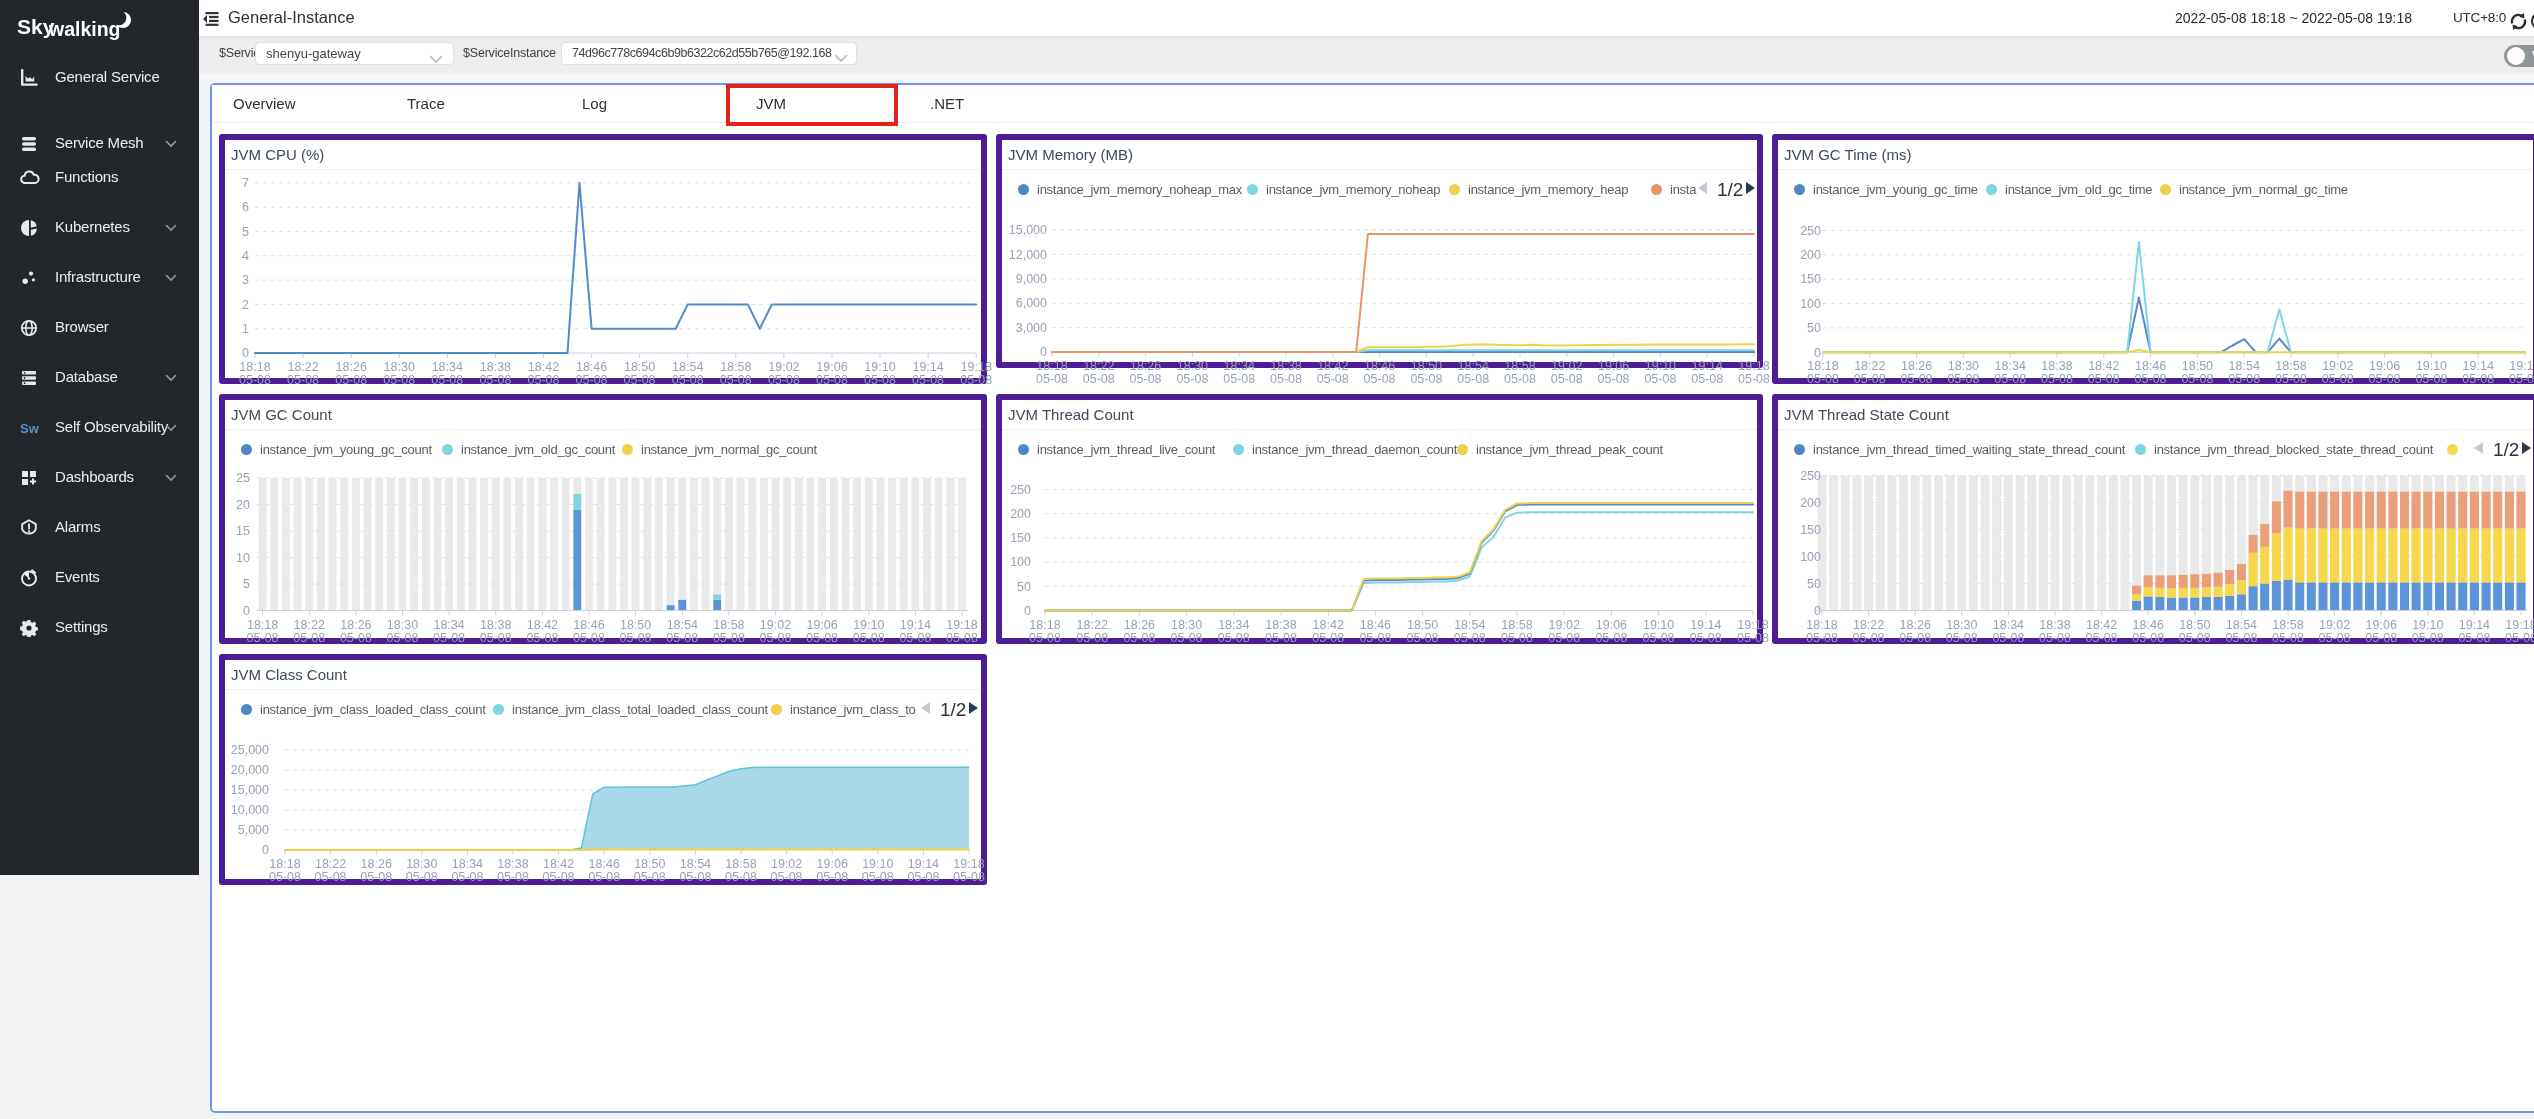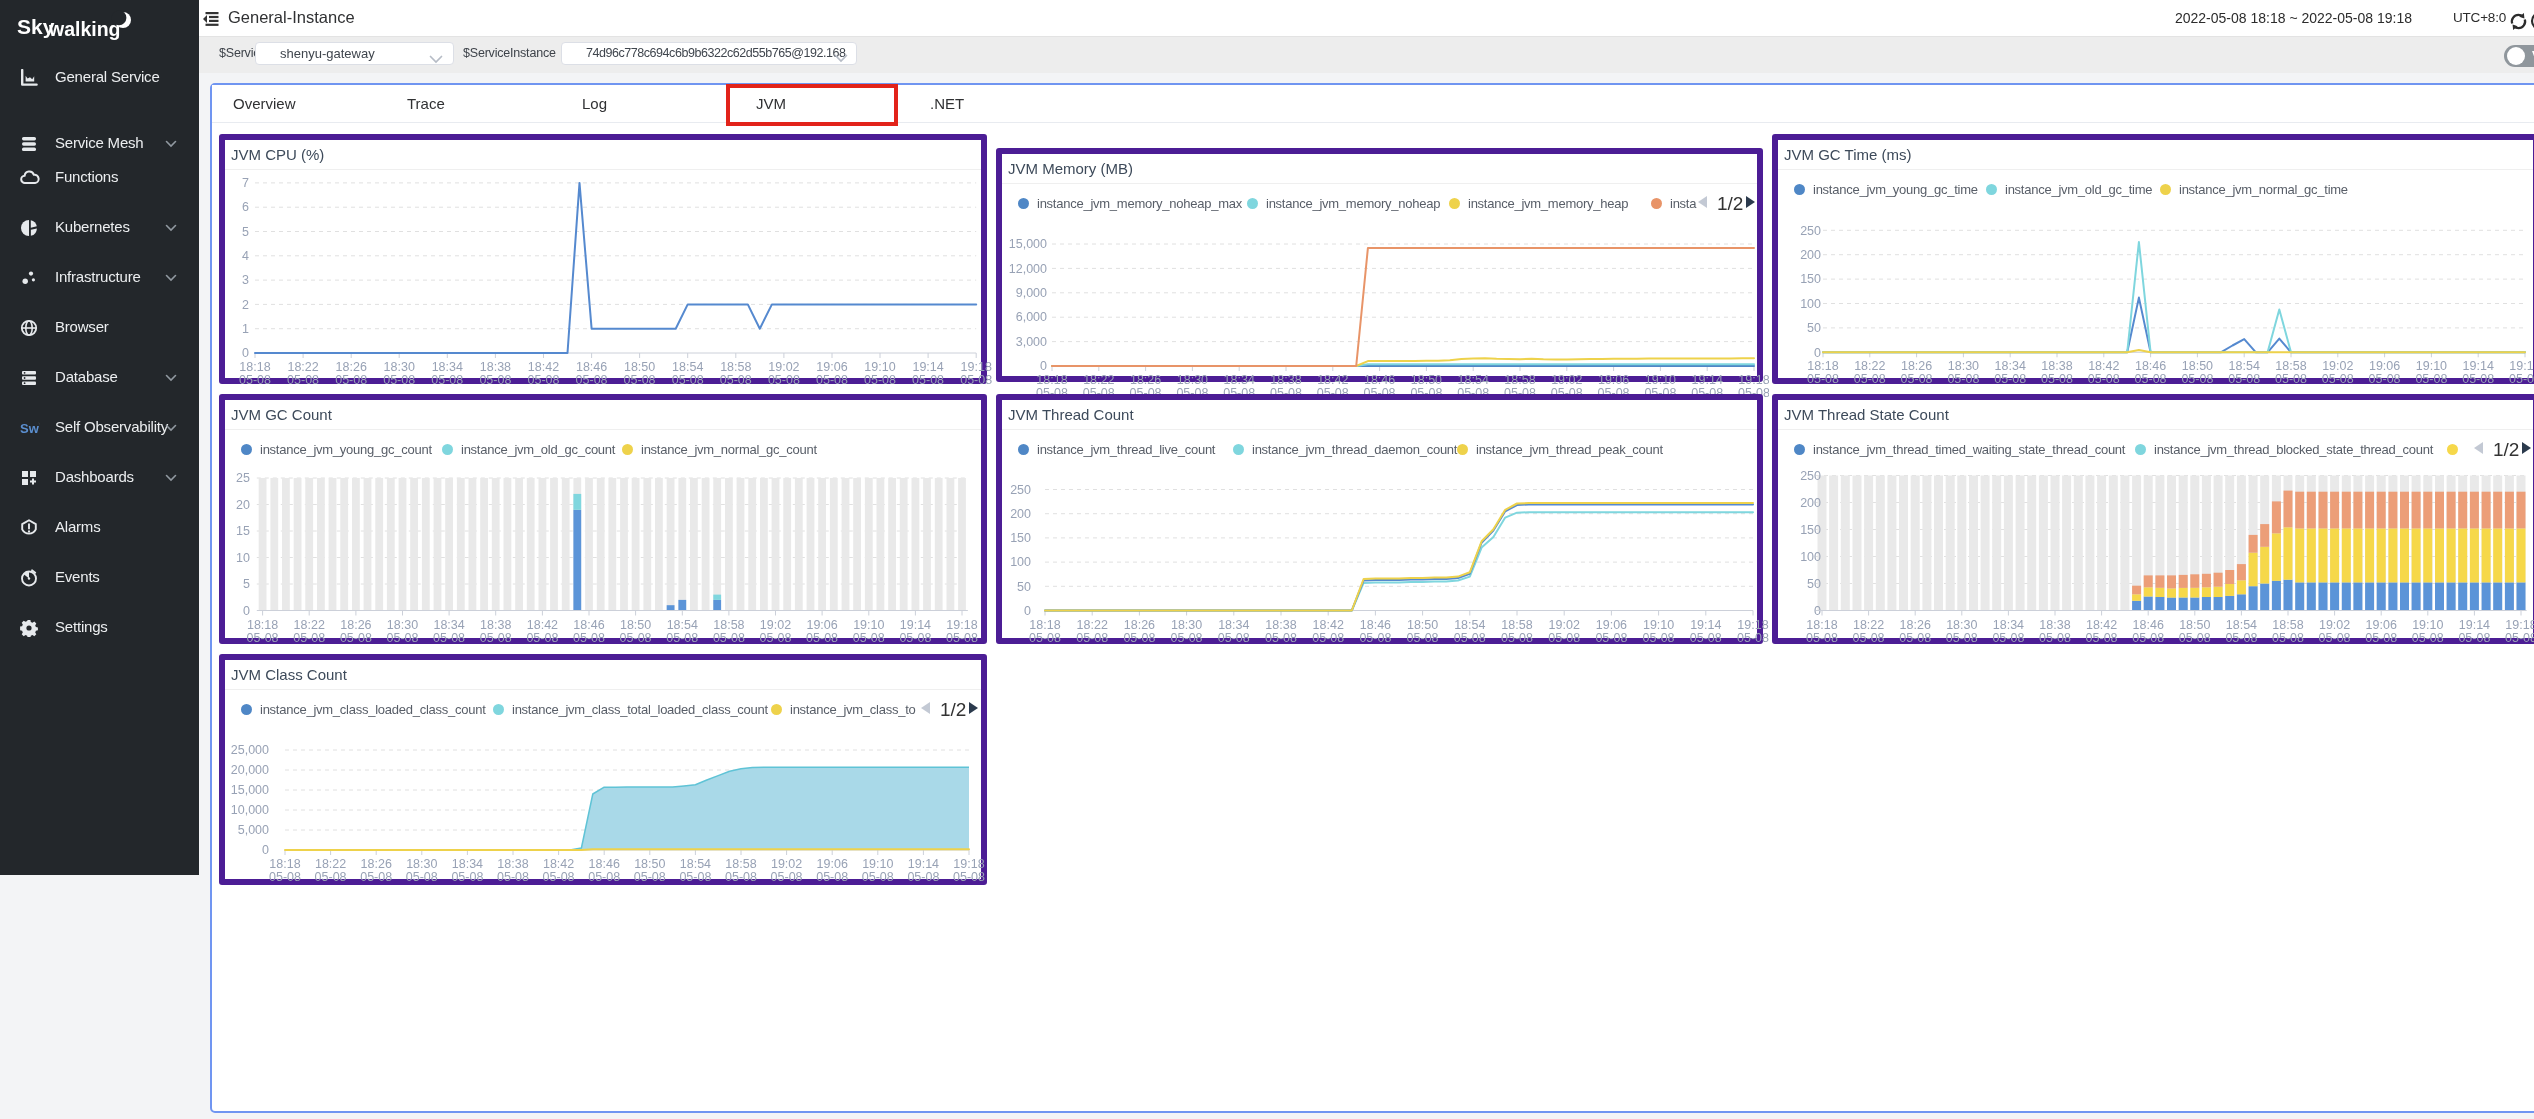--- a/index.html
+++ b/index.html
@@ -7,21 +7,21 @@
 .mi{position:absolute;left:0;width:199px;height:38px}
 .mic{position:absolute;left:20px;top:10px}
 .mlabel{position:absolute;left:55px;top:9px;font-size:15px;color:#eceef0;letter-spacing:-0.2px;white-space:nowrap}
 .chev{position:absolute;right:22px;top:15px}
 .topbar{position:absolute;left:199px;top:0;width:2335px;height:37px;background:#fff;border-bottom:1px solid #e3e3e3}
 .toolbar{position:absolute;left:199px;top:37px;width:2335px;height:36px;background:#ededed}
 .ttl{position:absolute;left:228px;top:8px;font-size:16.5px;color:#303133;font-weight:500}
 .trange{position:absolute;left:2150px;top:10px;width:262px;text-align:right;font-size:14px;color:#2c2c2c}
 .utc{position:absolute;left:2453px;top:10px;font-size:13.5px;color:#2c2c2c;letter-spacing:-0.2px}
 .lbl{position:absolute;top:46px;font-size:12.5px;color:#3e434a;letter-spacing:-0.2px}
-.sel{position:absolute;top:42px;height:23px;background:#fff;border:1px solid #dcdfe6;border-radius:4px;font-size:13px;color:#3f454d;line-height:21px;padding-left:24px;white-space:nowrap}
+.sel{position:absolute;top:42px;height:23px;background:#fff;border:1px solid #dcdfe6;border-radius:4px;font-size:13px;color:#3f454d;line-height:21px;padding-left:10px;white-space:nowrap}
 .selch{position:absolute;top:7px}
 .toggle{position:absolute;left:2504px;top:45px;width:70px;height:22px;border-radius:11px;background:#8f969c}
 .knob{position:absolute;left:3px;top:2px;width:18px;height:18px;border-radius:50%;background:#fff}
 .tglt{position:absolute;left:28px;top:3px;font-size:13px;color:#fff;font-weight:bold}
 .tabbox{position:absolute;left:210px;top:83px;width:2330px;height:1030px;background:#fff;border:2px solid #7095f1;border-radius:5px}
 .tabbar{position:absolute;left:212px;top:85px;width:2322px;height:38px;background:#fff;border-bottom:1px solid #e8ebf0}
 .tab{position:absolute;top:95px;font-size:15px;color:#303133}
 .redbox{position:absolute;left:726px;top:84px;width:172px;height:42px;border:4px solid #e2231a;z-index:9}
 .panel{position:absolute;background:#fff;border:6px solid #4c1d95;border-radius:3px}
 .ph{height:30px;line-height:30px;padding-left:6px;font-size:15px;color:#3d4a5a;border-bottom:1px solid #efefef}
@@ -259,21 +259,21 @@
         <line x1="703.1" y1="183.0" x2="703.1" y2="188.0" stroke="#ccd0d9" stroke-width="1"></line>
         <text x="703.1" y="201.0" font-size="12.5" fill="#98a2b5" text-anchor="middle">19:14</text>
         <text x="703.1" y="214.0" font-size="12.5" fill="#98a2b5" text-anchor="middle">05-08</text>
         <line x1="751.2" y1="183.0" x2="751.2" y2="188.0" stroke="#ccd0d9" stroke-width="1"></line>
         <text x="751.2" y="201.0" font-size="12.5" fill="#98a2b5" text-anchor="middle">19:18</text>
         <text x="751.2" y="214.0" font-size="12.5" fill="#98a2b5" text-anchor="middle">05-08</text>
         <polyline points="30.0,183.0 42.0,183.0 54.0,183.0 66.1,183.0 78.1,183.0 90.1,183.0 102.1,183.0 114.1,183.0 126.2,183.0 138.2,183.0 150.2,183.0 162.2,183.0 174.2,183.0 186.3,183.0 198.3,183.0 210.3,183.0 222.3,183.0 234.3,183.0 246.4,183.0 258.4,183.0 270.4,183.0 282.4,183.0 294.4,183.0 306.5,183.0 318.5,183.0 330.5,183.0 342.5,183.0 354.5,12.9 366.6,158.7 378.6,158.7 390.6,158.7 402.6,158.7 414.6,158.7 426.7,158.7 438.7,158.7 450.7,158.7 462.7,134.4 474.7,134.4 486.8,134.4 498.8,134.4 510.8,134.4 522.8,134.4 534.8,158.7 546.9,134.4 558.9,134.4 570.9,134.4 582.9,134.4 594.9,134.4 607.0,134.4 619.0,134.4 631.0,134.4 643.0,134.4 655.0,134.4 667.1,134.4 679.1,134.4 691.1,134.4 703.1,134.4 715.1,134.4 727.2,134.4 739.2,134.4 751.2,134.4" fill="none" stroke="#5589cf" stroke-width="2" stroke-linejoin="round" stroke-linecap="round"></polyline>
       </svg>
     </div>
   </div>
-<div class="panel" style="left:996px;top:148px;width:767px;height:234px">
+<div class="panel" style="left:996px;top:134px;width:767px;height:234px">
     <div class="ph">JVM Memory (MB)</div>
     <div class="pc" style="height:219px">
       <div class="li" style="left:16px;top:10px"><i style="background:#4f87c6"></i><span>instance_jvm_memory_noheap_max</span></div>
       <div class="li" style="left:245px;top:10px"><i style="background:#7fd6de"></i><span>instance_jvm_memory_noheap</span></div>
       <div class="li" style="left:447px;top:10px"><i style="background:#eed24b"></i><span>instance_jvm_memory_heap</span></div>
       <div class="li" style="left:649px;top:10px"><i style="background:#e89468"></i><span>insta</span></div>
       <svg style="position:absolute;left:695px;top:11px" width="11" height="14">
         <polygon points="10,1 10,13 1,7" fill="#c3c9d4"></polygon>
       </svg>
       <div class="pg" style="left:715px;top:9px">1/2</div>

